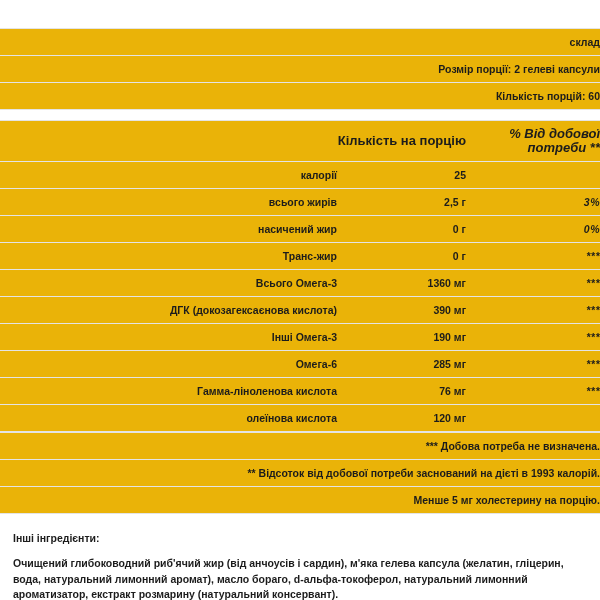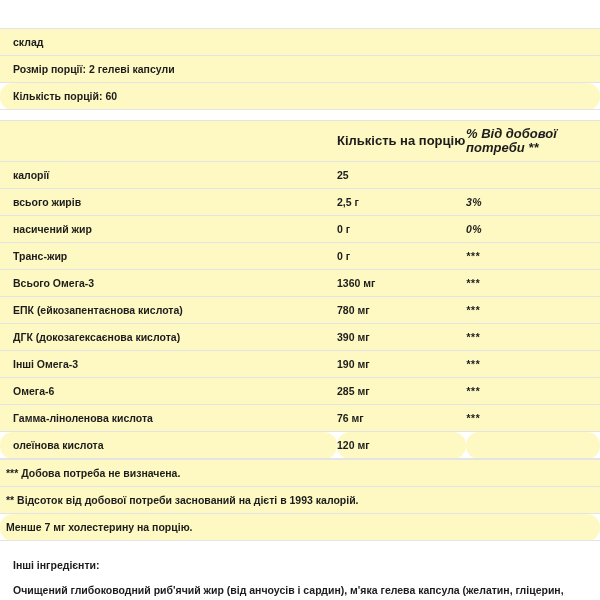--- a/index.html
+++ b/index.html
@@ -20,42 +20,42 @@
     padding-top: 28px;
   }
 
   
   .rowtable {
     width: 100%;
     border-collapse: collapse;
     table-layout: fixed;
   }
   .rowtable tr {
-    background: #fef9c3;
+    background: #eab308;
+    text-align: right;
   }
   .rowtable td {
     border-top: 1px solid #e4e4e4;
     padding: 6px 0 6px 13px;
     font-size: 10.5px;
     font-weight: bold;
     line-height: 14px;
     color: #1c1c1c;
     vertical-align: middle;
     height: 14px;
   }
   .rowtable td.c2 {
     padding-left: 0;
   }
   .rowtable td.c3 {
     padding-left: 0;
     font-style: italic;
   }
   .rowtable tr.last td {
     border-bottom: 1px solid #e4e4e4;
-    border-radius: 13px;
   }
 
   
   col.col-name { width: 337px; }
   col.col-amt  { width: 129px; }
   col.col-dv   { width: 134px; }
 
   
   .serving-block td {
     font-weight: bold;
@@ -158,25 +158,20 @@
           <td class="c1">Транс-жир</td>
           <td class="c2">0 г</td>
           <td class="c3 stars">***</td>
         </tr>
         <tr>
           <td class="c1">Всього Омега-3</td>
           <td class="c2">1360 мг</td>
           <td class="c3 stars">***</td>
         </tr>
         <tr>
-          <td class="c1">ЕПК (ейкозапентаєнова кислота)</td>
-          <td class="c2">780 мг</td>
-          <td class="c3 stars">***</td>
-        </tr>
-        <tr>
           <td class="c1">ДГК (докозагексаєнова кислота)</td>
           <td class="c2">390 мг</td>
           <td class="c3 stars">***</td>
         </tr>
         <tr>
           <td class="c1">Інші Омега-3</td>
           <td class="c2">190 мг</td>
           <td class="c3 stars">***</td>
         </tr>
         <tr>
@@ -199,21 +194,21 @@
 
   <table class="rowtable footnotes">
     <tbody id="footnotes-body">
         <tr>
           <td>*** Добова потреба не визначена.</td>
         </tr>
         <tr>
           <td>** Відсоток від добової потреби заснований на дієті в 1993 калорій.</td>
         </tr>
         <tr class="last">
-          <td>Менше 7 мг холестерину на порцію.</td>
+          <td>Менше 5 мг холестерину на порцію.</td>
         </tr>
       </tbody>
   </table>
 
   <div class="textblock">
     <p class="block-title">Інші інгредієнти:</p>
     <p class="block-body">Очищений глибоководний риб'ячий жир (від анчоусів і сардин), м'яка гелева капсула (желатин, гліцерин, вода, натуральний лимонний аромат), масло бораго, d-альфа-токоферол, натуральний лимонний ароматизатор, екстракт розмарину (натуральний консервант).</p>
   </div>
 
 </div>

